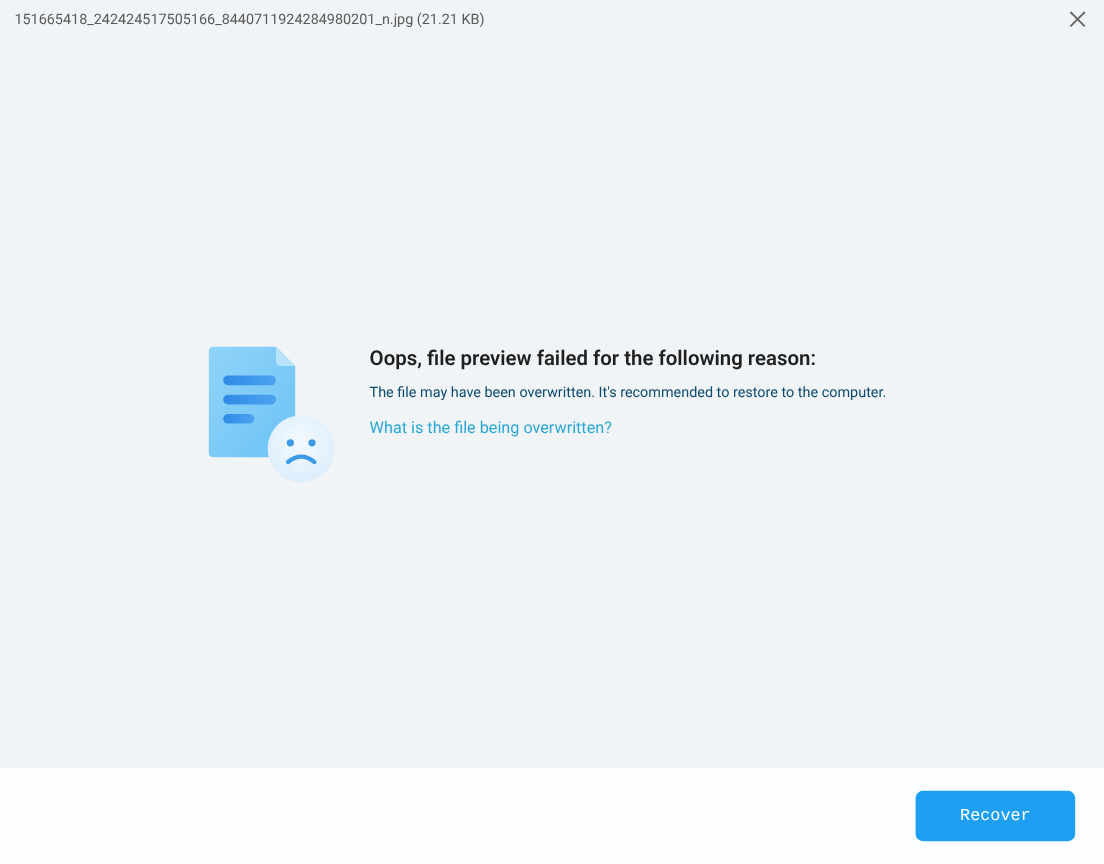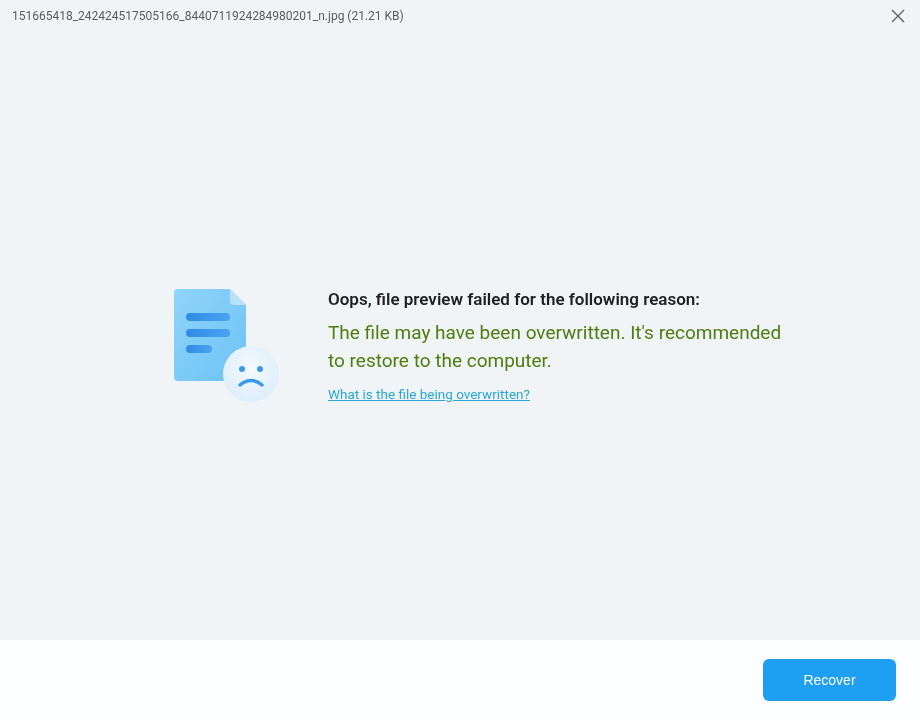--- a/index.html
+++ b/index.html
@@ -38,21 +38,21 @@
     .close-btn svg {
       width: 14px;
       height: 14px;
     }
     .content-area {
       position: absolute;
       top: 285px;
       left: 170px;
       display: flex;
       align-items: flex-start;
-      gap: 48px;
+      gap: 28px;
     }
     .icon-container {
       position: relative;
       width: 110px;
       height: 115px;
     }
     .document-icon {
       width: 80px;
       height: 100px;
     }
@@ -67,29 +67,28 @@
       padding-top: 4px;
       max-width: 460px;
     }
     .error-title {
       font-size: 17px;
       font-weight: 600;
       color: #1f1f1f;
       margin-bottom: 10px;
     }
     .error-description {
-      font-size: 19px;
-      color: #4d7c0f;
+      font-size: 12px;
+      color: #0c4a6e;
       line-height: 1.45;
       margin-bottom: 10px;
     }
     .help-link {
       font-size: 13.5px;
       color: #2aa7d8;
-      text-decoration: underline;
       cursor: pointer;
       text-align: center;
     }
     .footer {
       position: absolute;
       bottom: 0;
       left: 0;
       right: 0;
       height: 80px;
       background: #fdfeff;
@@ -101,20 +100,21 @@
     .recover-btn {
       background: #1e9ff2;
       color: #fff;
       border: none;
       border-radius: 6px;
       padding: 0 12px;
       height: 42px;
       font-size: 14px;
       cursor: pointer;
       min-width: 133px;
+      font-family: Liberation Mono, monospace;
     }
   </style>
 </head>
 <body>
 
 <div class="header">
   <span class="filename-label">151665418_242424517505166_8440711924284980201_n.jpg (21.21 KB)</span>
   <div class="close-btn">
     <svg viewBox="0 0 14 14" fill="none" stroke="currentColor" stroke-width="1.5">
       <line x1="1" y1="1" x2="13" y2="13"></line>

